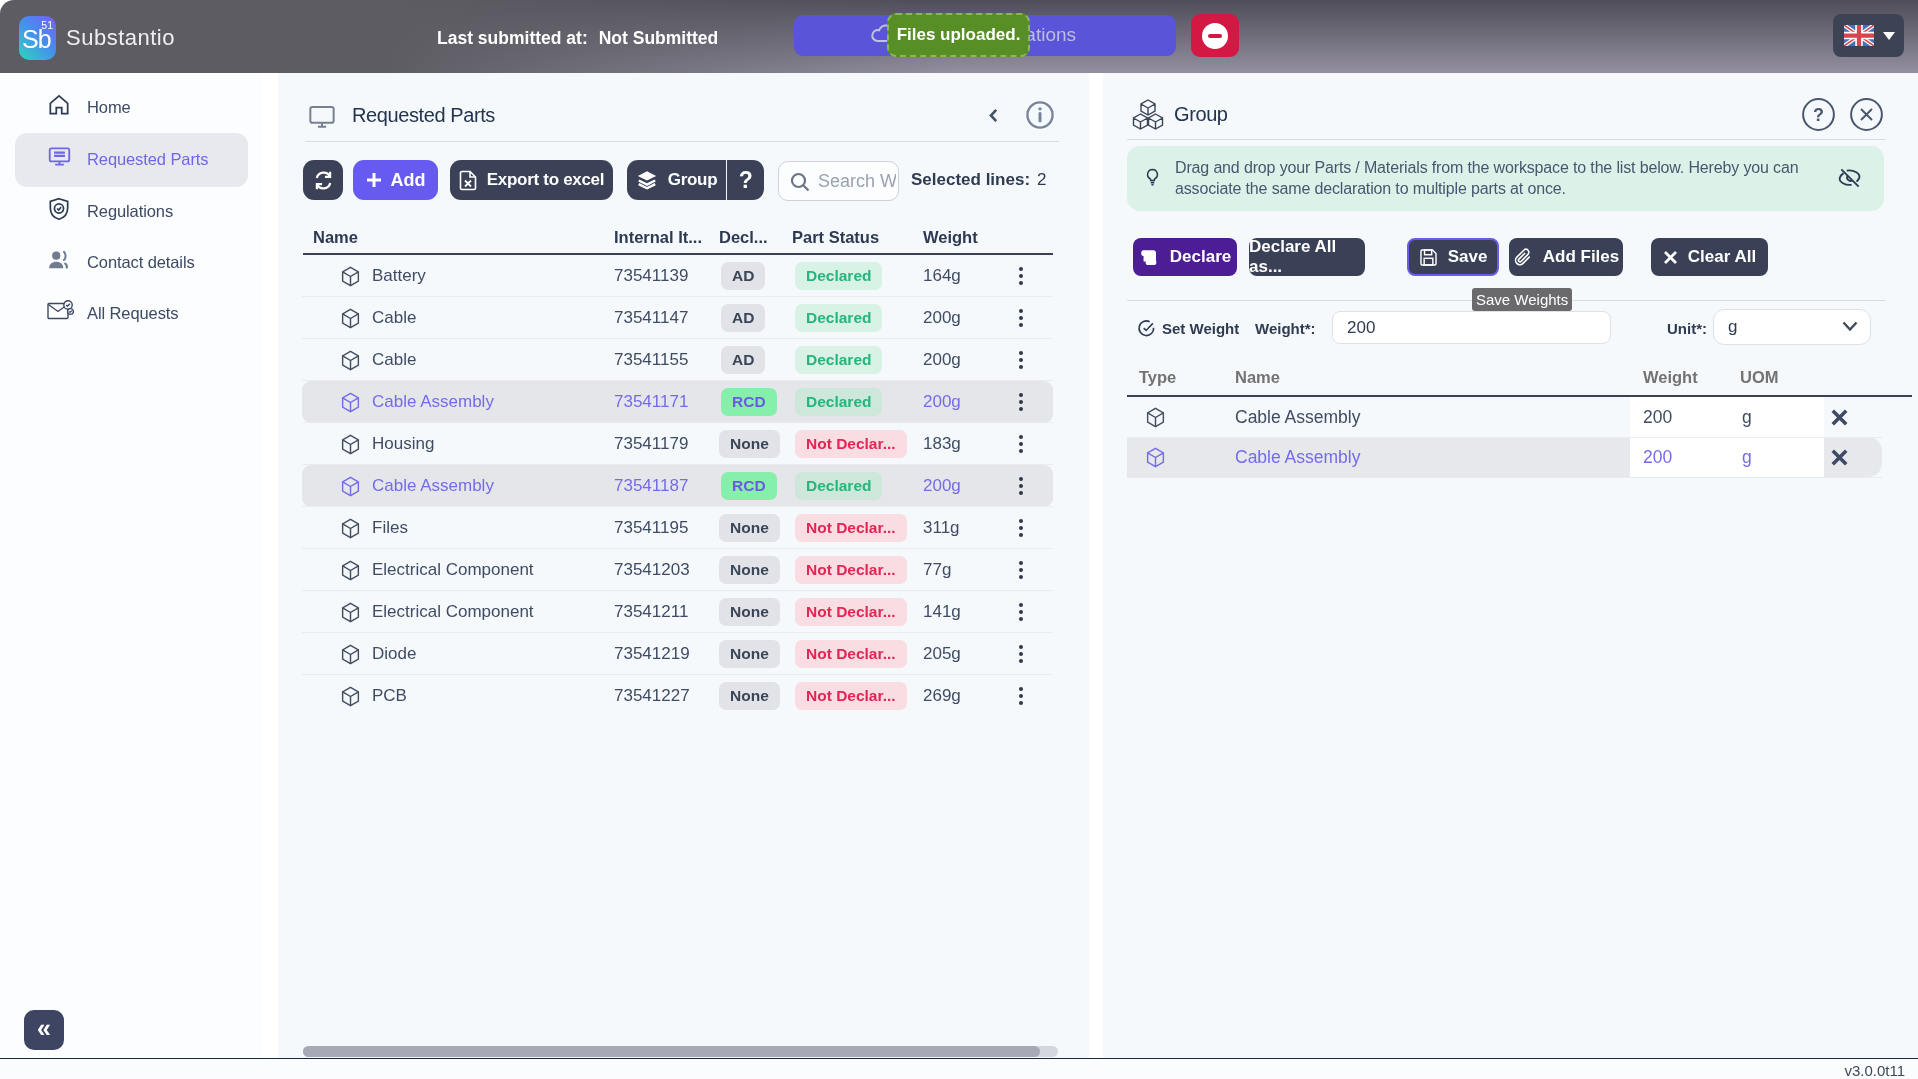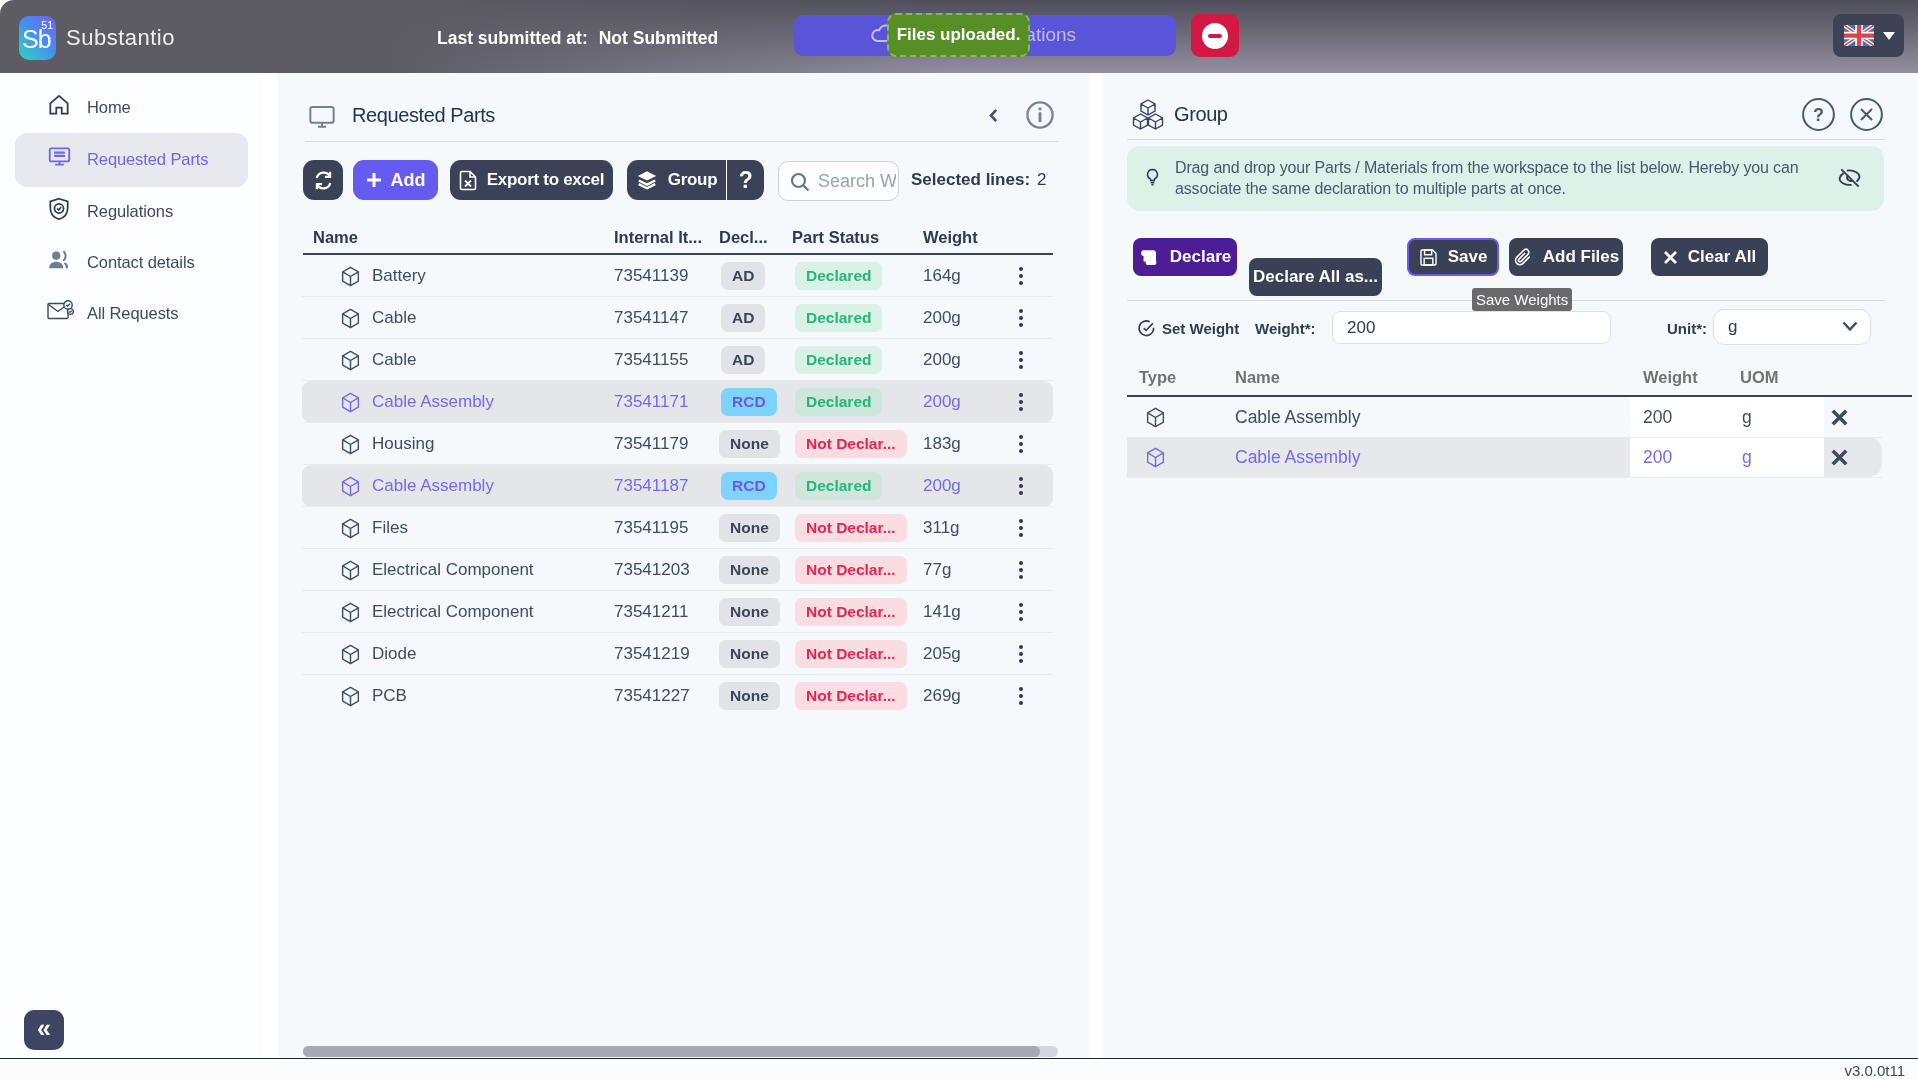--- a/index.html
+++ b/index.html
@@ -65,21 +65,21 @@
 .lth { position:absolute; top:155px; font-size:16.5px; font-weight:700; color:#2e3a52; }
 #lth-line { position:absolute; left:25px; top:180px; width:750px; height:2px; background:#3a4254; }
 .lrow { position:absolute; left:24px; width:751px; height:42px; }
 .lrow .sep { position:absolute; left:0; bottom:0; width:751px; height:1px; background:#e8ebef; }
 .lrow.sel { background:#e4e6ea; border-radius:9px; }
 .cell { position:absolute; top:50%; transform:translateY(-50%); font-size:17px; color:#3f4c63; }
 .lrow.sel .cell { color:#756bea; }
 .pill { position:absolute; top:50%; transform:translateY(-50%); font-size:15.5px; font-weight:700; border-radius:7px;
   padding:5px 11px; }
 .pill.gray { background:#e2e3e8; color:#3a4658; }
-.lrow.sel .pill.gray { background:#7dd3fc; color:#6a5be0; }
+.lrow.sel .pill.gray { background:#86efac; color:#6a5be0; }
 .pill.green { background:#d9f2e6; color:#26b57a; }
 .lrow.sel .pill.green { background:#cde8da; }
 .pill.red { background:#f9dde3; color:#e22653; }
 .kebab { position:absolute; left:717px; top:50%; transform:translateY(-50%); width:4px; height:18px; }
 .kebab i { position:absolute; left:0; width:4px; height:4px; border-radius:50%; background:#30394a; }
 
 
 #rp-title { position:absolute; left:71px; top:30px; }
 #rp-divider { position:absolute; left:24px; top:66px; width:759px; height:1px; background:#d9dde3; }
 #banner { position:absolute; left:24px; top:73px; width:757px; height:65px; background:#dcf2e9; border-radius:13px; color:#46586e; }
@@ -484,21 +484,21 @@
       </svg>
   </div>
 
   <div class="rbtn" id="btn-declare" style="left:30px; width:104px;">
     <svg width="21" height="21" viewBox="0 0 24 24" fill="#fff">
         <rect x="2.6" y="3.8" width="4.8" height="6.6" rx="2.4"></rect>
         <path d="M5.2 3.8 H16.4 a3 3 0 0 1 3 3 V16.6 H5.2 Z"></path>
         <rect x="7.6" y="14.4" width="12.2" height="6.2" rx="3"></rect>
       </svg>
     Declare</div>
-  <div class="rbtn" style="left:146px; width:133px;margin-top:20px;">Declare All as...</div>
+  <div class="rbtn" style="left:146px; width:116px;">Declare All as...</div>
   <div class="rbtn" style="left:304px; width:92px; border:2px solid #6b5ce8;">
     <svg width="19" height="19" viewBox="0 0 24 24" fill="none" stroke="#fff" stroke-width="1.8">
         <path d="M4 2.5 H17 L21.5 7 V20 a1.5 1.5 0 0 1 -1.5 1.5 H4 a1.5 1.5 0 0 1 -1.5 -1.5 V4 a1.5 1.5 0 0 1 1.5 -1.5 Z"></path>
         <rect x="7" y="2.5" width="9" height="6"></rect>
         <rect x="6.5" y="13" width="11" height="8.5"></rect>
       </svg>
     Save</div>
   <div class="rbtn" style="left:406px; width:114px;">
     <svg width="20" height="21" viewBox="0 0 24 24" fill="none" stroke="#fff" stroke-width="1.9">
         <path d="M20 11 L12 19 a5.2 5.2 0 0 1 -7.4-7.4 L13 3.3 a3.5 3.5 0 0 1 5 5 L9.7 16.6 a1.8 1.8 0 0 1 -2.6-2.6 L14.5 6.6"></path>

